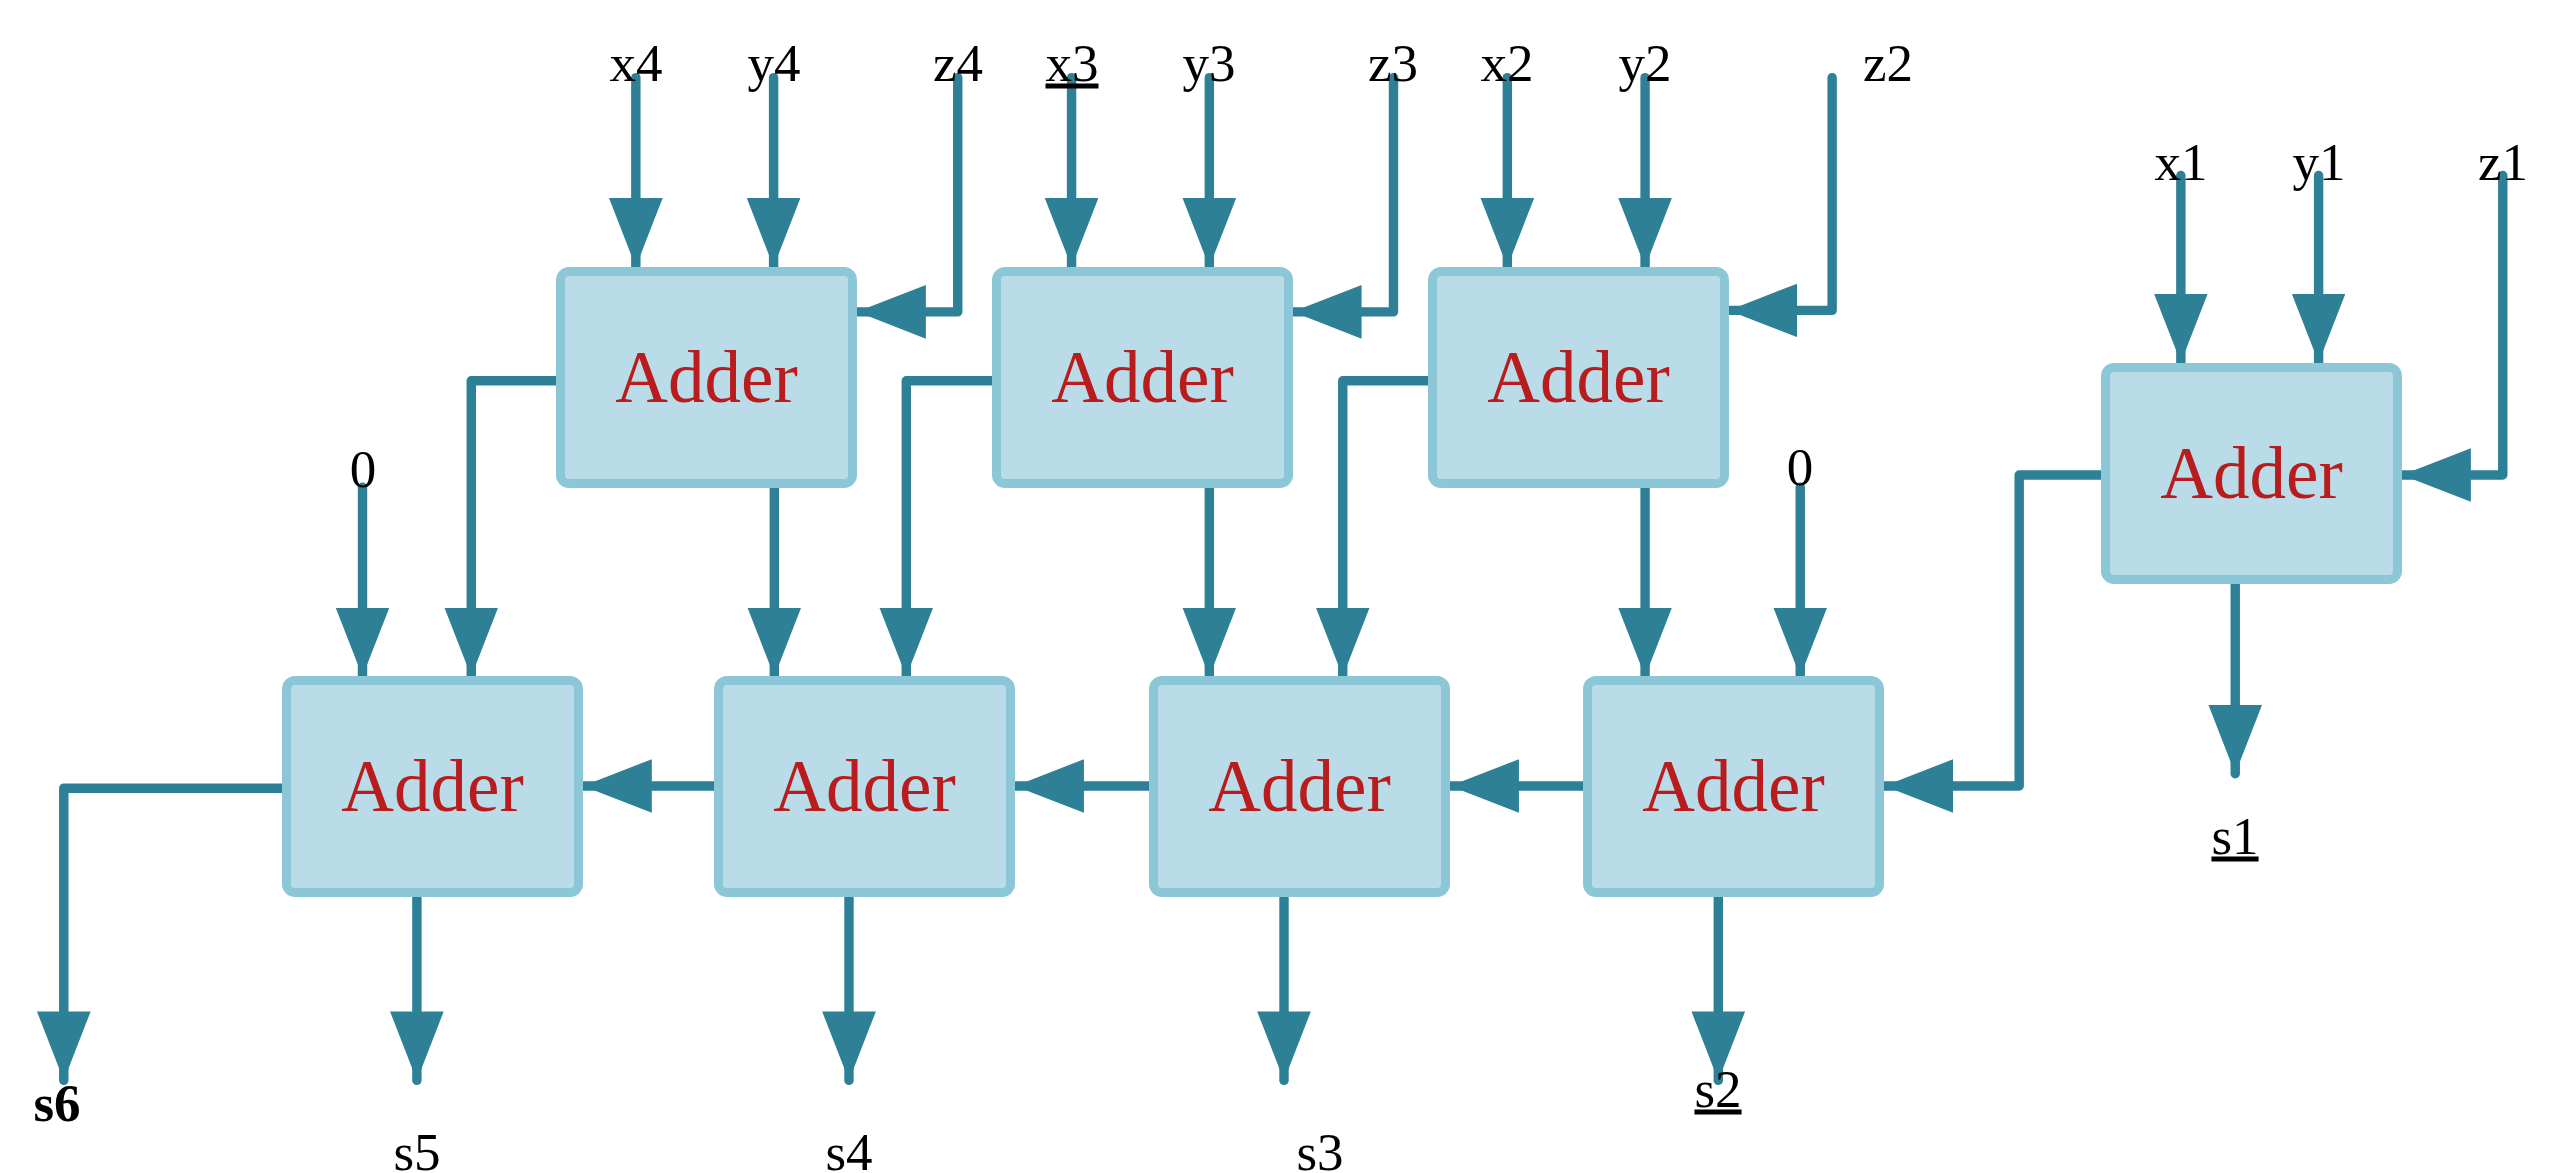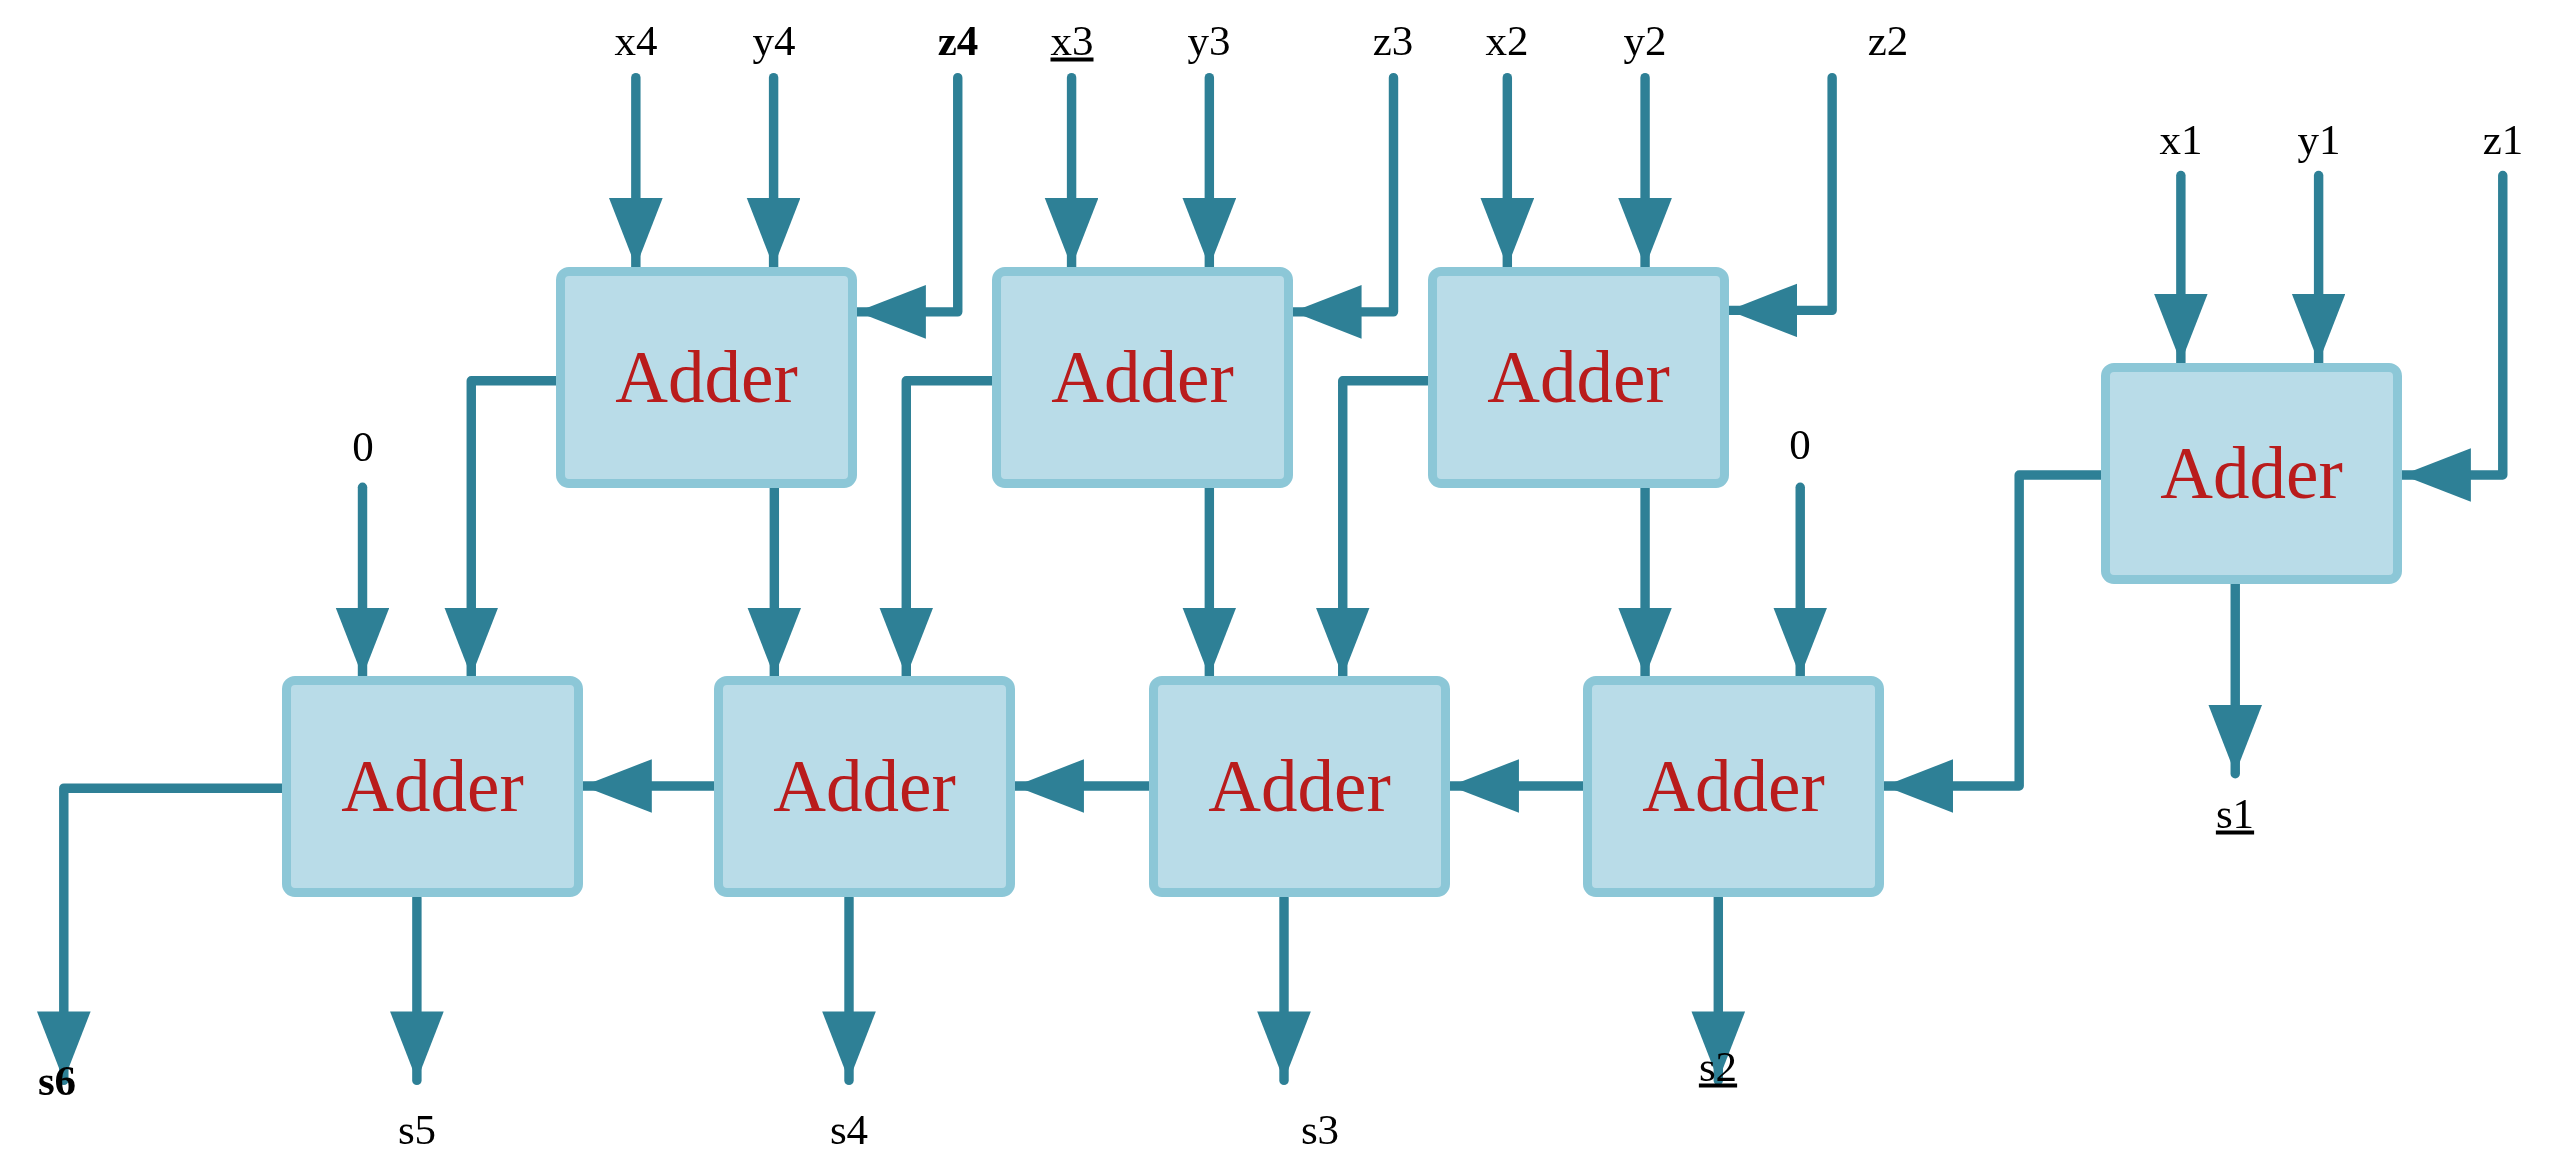--- a/index.html
+++ b/index.html
@@ -34,24 +34,25 @@
     justify-content: center;
   }
   .adder-box .adder-label {
     font-size: 73px;
     color: #b91c1c;
     line-height: 1;
   }
   .sig-label {
     position: absolute;
     transform: translate(-50%, -50%);
-    font-size: 43px;
+    font-size: 53px;
     color: #000000;
     white-space: nowrap;
     line-height: 1;
+    margin-top: 23px;
   }
 </style>
 </head>
 <body>
 
 <div id="stage">
 
   <svg id="wires" viewBox="0 0 3553 1619" xmlns="http://www.w3.org/2000/svg">
     <defs>
       <marker id="ah" markerUnits="userSpaceOnUse" markerWidth="96" markerHeight="76" refX="95" refY="37" orient="auto">
@@ -121,21 +122,21 @@
   </div>
   <div class="adder-box" style="left:1149px; top:676px;">
     <span class="adder-label">Adder</span>
   </div>
   <div class="adder-box" style="left:1583px; top:676px;">
     <span class="adder-label">Adder</span>
   </div>
 
   <span class="sig-label" style="left:636px;  top:40px;">x4</span>
   <span class="sig-label" style="left:774px; top:40px;">y4</span>
-  <span class="sig-label" style="left:958px; top:40px;font-weight:bold;">z4</span>
+  <span class="sig-label" style="left:958px; top:40px;">z4</span>
   <span class="sig-label" style="left:1072px; top:40px;text-decoration:underline;">x3</span>
   <span class="sig-label" style="left:1209px; top:40px;">y3</span>
   <span class="sig-label" style="left:1393px; top:40px;">z3</span>
   <span class="sig-label" style="left:1507px; top:40px;">x2</span>
   <span class="sig-label" style="left:1645px; top:40px;">y2</span>
   <span class="sig-label" style="left:1888px; top:40px;">z2</span>
   <span class="sig-label" style="left:2181px; top:139px;">x1</span>
   <span class="sig-label" style="left:2319px; top:139px;">y1</span>
   <span class="sig-label" style="left:2503px; top:139px;">z1</span>
 

